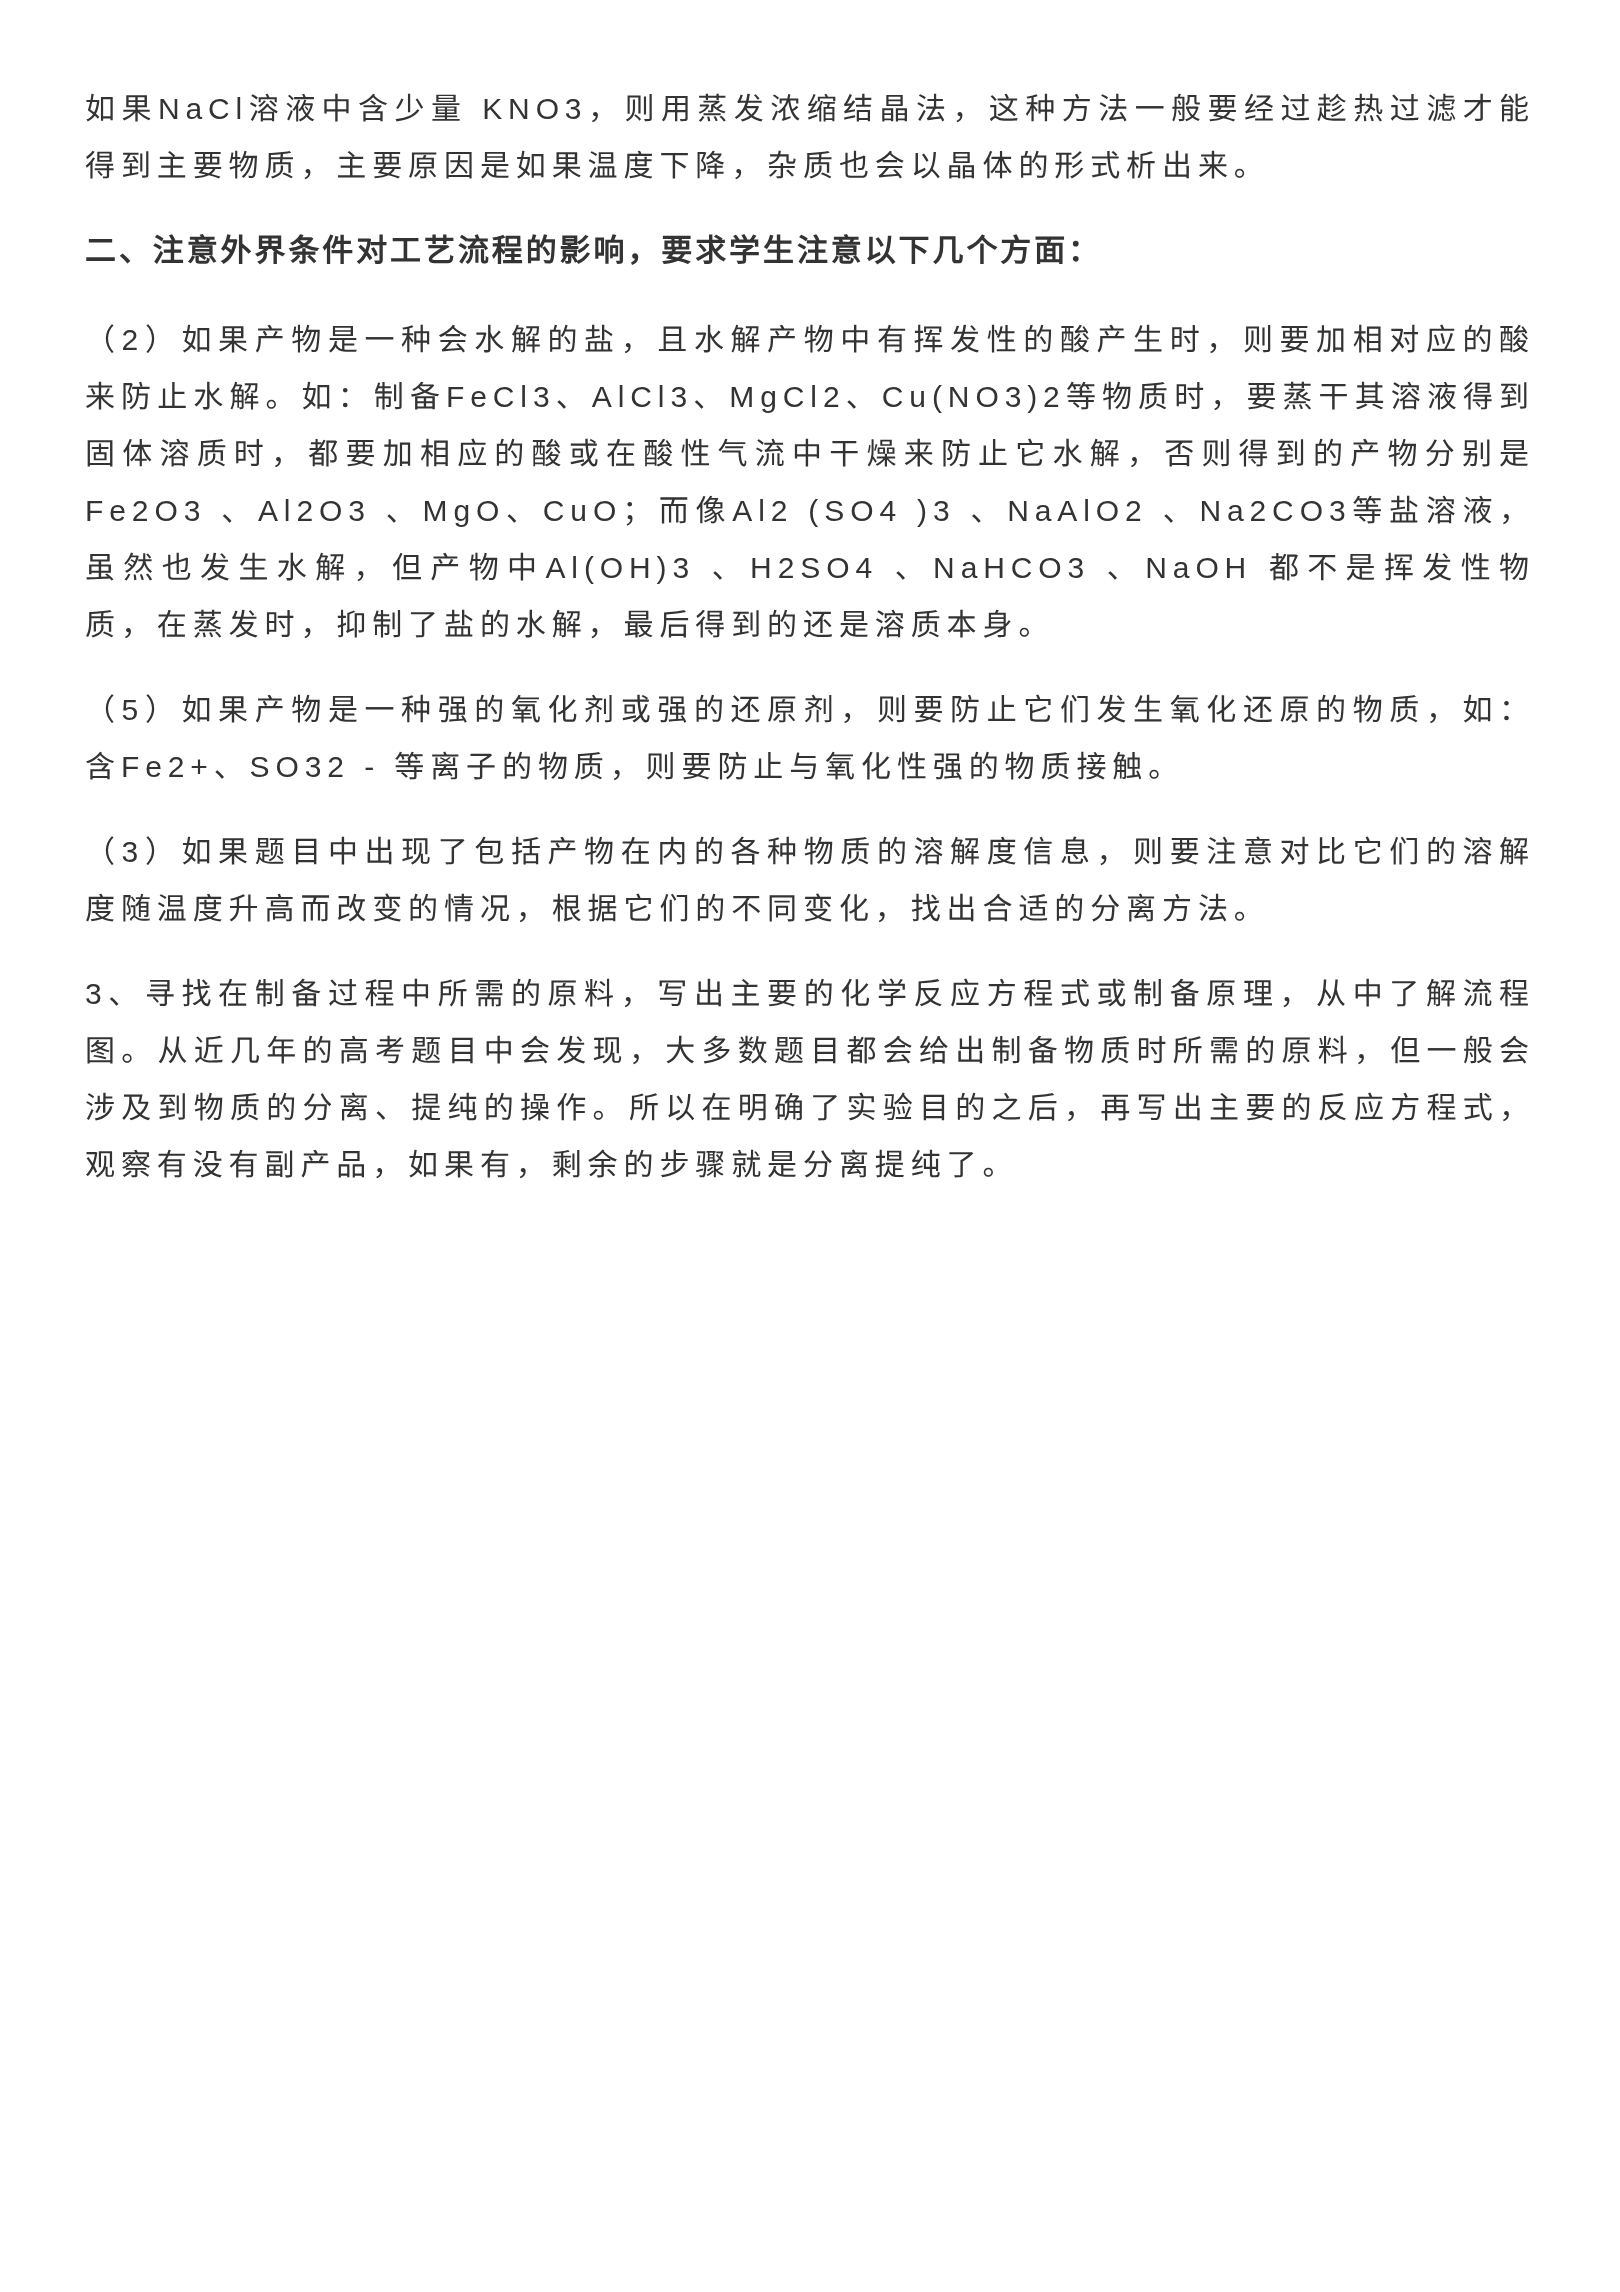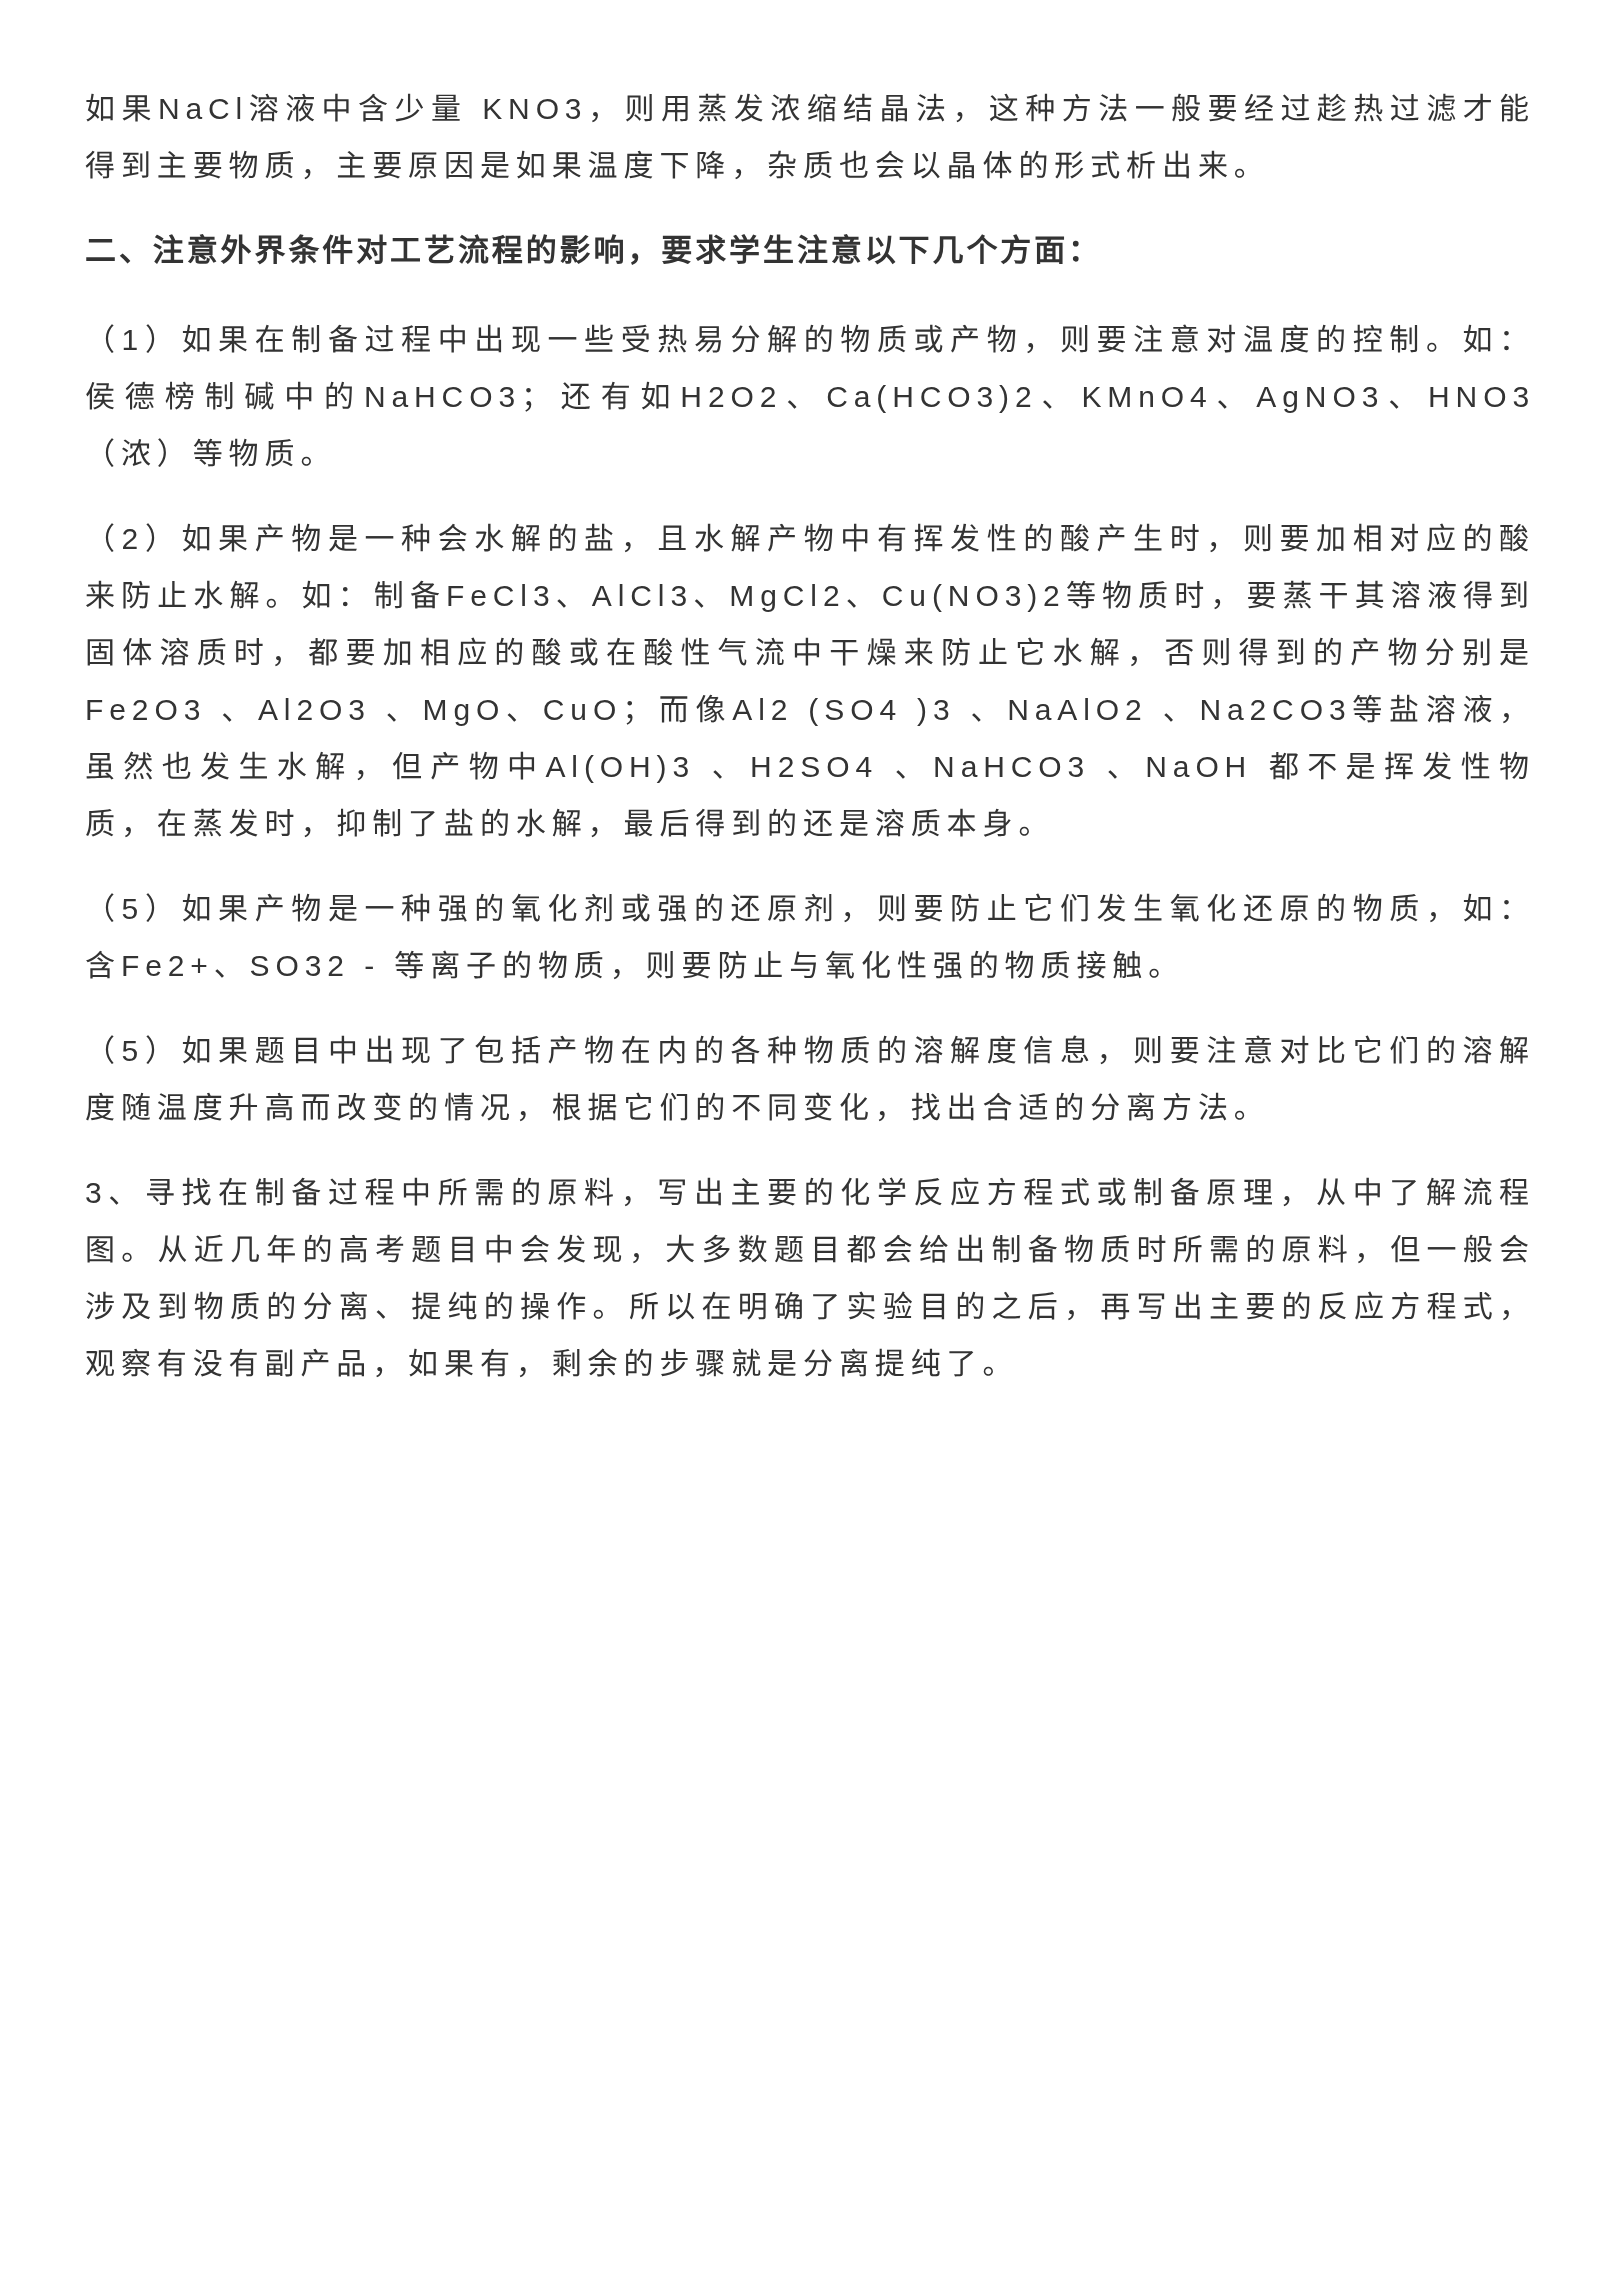--- a/index.html
+++ b/index.html
@@ -43,26 +43,25 @@
 </head>
 <body>
 
 <div class="doc">
 
   <p>如果NaCl溶液中含少量 KNO3，则用蒸发浓缩结晶法，这种方法一般要经过趁热过滤才能得到主要物质，主要原因是如果温度下降，杂质也会以晶体的形式析出来。</p>
 
   <p class="heading">二、注意外界条件对工艺流程的影响，要求学生注意以下几个方面：</p>
 
 
-  <p>（1）如果在制备过程中出现一些受热易分解的物质或产物，则要注意对温度的控制。如：侯德榜制碱中的NaHCO3；还有如H2O2、Ca(HCO3)2、KMnO4、AgNO3、HNO3（浓）等物质。</p>
 
   <p>（2）如果产物是一种会水解的盐，且水解产物中有挥发性的酸产生时，则要加相对应的酸来防止水解。如：制备FeCl3、AlCl3、MgCl2、Cu(NO3)2等物质时，要蒸干其溶液得到固体溶质时，都要加相应的酸或在酸性气流中干燥来防止它水解，否则得到的产物分别是Fe2O3 、Al2O3 、MgO、CuO；而像Al2 (SO4 )3 、NaAlO2 、Na2CO3等盐溶液，虽然也发生水解，但产物中Al(OH)3 、H2SO4 、NaHCO3 、NaOH 都不是挥发性物质，在蒸发时，抑制了盐的水解，最后得到的还是溶质本身。</p>
 
   <p>（5）如果产物是一种强的氧化剂或强的还原剂，则要防止它们发生氧化还原的物质，如：含Fe2+、SO32 - 等离子的物质，则要防止与氧化性强的物质接触。</p>
 
 
-  <p>（5）如果题目中出现了包括产物在内的各种物质的溶解度信息，则要注意对比它们的溶解度随温度升高而改变的情况，根据它们的不同变化，找出合适的分离方法。</p>
+  <p>（3）如果题目中出现了包括产物在内的各种物质的溶解度信息，则要注意对比它们的溶解度随温度升高而改变的情况，根据它们的不同变化，找出合适的分离方法。</p>
 
   <p>3、寻找在制备过程中所需的原料，写出主要的化学反应方程式或制备原理，从中了解流程图。从近几年的高考题目中会发现，大多数题目都会给出制备物质时所需的原料，但一般会涉及到物质的分离、提纯的操作。所以在明确了实验目的之后，再写出主要的反应方程式，观察有没有副产品，如果有，剩余的步骤就是分离提纯了。</p>
 
 
 </div>
 
 
 </body></html>

